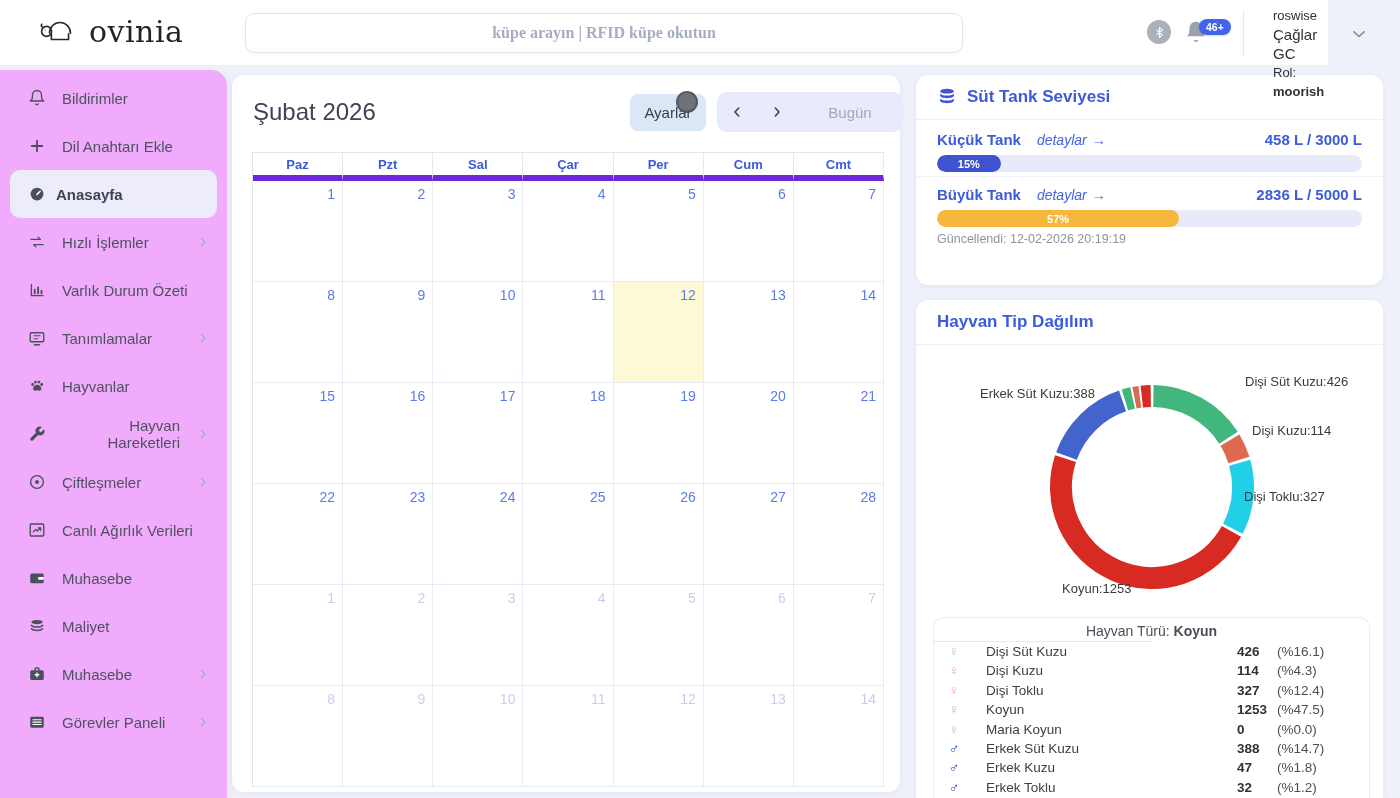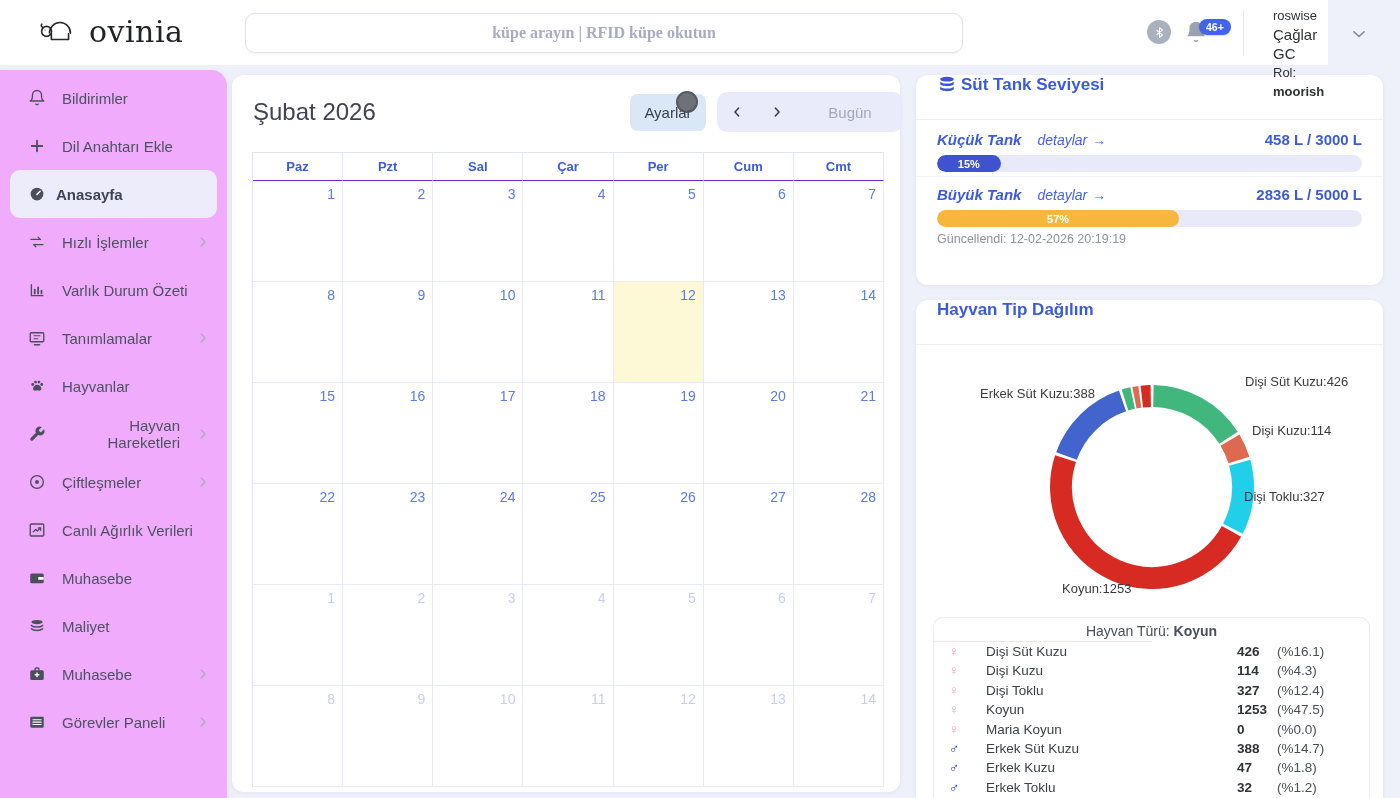--- a/index.html
+++ b/index.html
@@ -33,38 +33,38 @@
 
   
   .cal-card { position:absolute; left:232px; top:75px; width:668px; height:717px; background:#fff; border-radius:12px; box-shadow:0 1px 5px rgba(40,50,90,.06); z-index:3; }
   .cal-title { position:absolute; left:21px; top:23px; font-size:24px; color:#3f4353; }
   .btn-ayarlar { position:absolute; left:398px; top:19px; width:76px; height:37px; background:#d9e7f7; border:none; border-radius:8px; font-size:15px; color:#3b4049; font-family:inherit; cursor:pointer; }
   .cal-nav { position:absolute; left:485px; top:17px; width:186px; height:40px; background:#e9ebfa; border-radius:10px; display:flex; align-items:center; overflow:hidden; }
   .nav-btn { width:40px; height:100%; display:flex; align-items:center; justify-content:center; color:#3c4048; cursor:pointer; background:none; border:none; }
   .btn-today { flex:1; height:100%; border:none; background:none; color:#a2a8bc; font-size:15px; font-family:inherit; }
   .cal-table { position:absolute; left:20px; top:77px; width:632px; border-top:1px solid #e2e5f0; border-left:1px solid #e2e5f0; }
   .cal-hrow { display:flex; height:28px; }
-  .cal-hcell { flex:1; border-right:1px solid #e6e8f3; border-bottom:1px solid #6d28d9; display:flex; align-items:center; justify-content:center; font-size:13px; font-weight:bold; color:#3b5bdb; }
+  .cal-hcell { flex:1; border-right:1px solid #e6e8f3; border-bottom:6px solid #6d28d9; display:flex; align-items:center; justify-content:center; font-size:13px; font-weight:bold; color:#3b5bdb; }
   .cal-row { display:flex; height:101px; }
   .cal-cell { flex:1; border-right:1px solid #e9ebf4; border-bottom:1px solid #e9ebf4; text-align:right; padding:5px 7px; font-size:14px; color:#5b7be8; cursor:pointer; }
   .cal-cell.muted { color:#c7cfee; }
   .cal-cell.today { background:#fdf9d7; }
 
   
   .card { position:absolute; background:#fff; border-radius:12px; box-shadow:0 1px 5px rgba(40,50,90,.06); z-index:3; }
   .tank-card { left:916px; top:75px; width:467px; height:210px; }
   .dist-card { left:916px; top:300px; width:467px; height:498px; border-radius:12px 12px 0 0; overflow:hidden; }
-  .card-head { height:45px; border-bottom:1px solid #eef0f6; display:flex; align-items:flex-start; gap:4px; padding:0 21px; }
+  .card-head { height:45px; border-bottom:1px solid #eef0f6; display:flex; align-items:center; gap:10px; padding:0 21px; }
   .card-title { color:#3b5bdb; font-weight:bold; font-size:17px; }
   .db-ic { width:20px; height:20px; color:#4053d0; }
 
   .tank { padding:11px 21px 0 21px; }
   .tank + .tank { margin-top:4px; border-top:1px solid #f2f3f8; padding-top:9px; }
   .tank-top { display:flex; align-items:center; gap:16px; }
-  .tank-name { color:#3b5bdb; font-weight:bold; font-size:15px;font-style:italic; }
+  .tank-name { color:#3b5bdb; font-weight:bold; font-size:15px; }
   .tank-link { color:#4263eb; font-style:italic; font-size:14px; cursor:pointer; display:flex; gap:5px; align-items:center; }
   .tank-val { margin-left:auto; color:#3b5bdb; font-weight:bold; font-size:15px; }
   .bar-track { margin-top:7px; height:17px; border-radius:9px; background:#e8eafa; overflow:hidden; }
   .bar-fill { height:100%; border-radius:9px; color:#fff; font-size:11px; font-weight:bold; display:flex; align-items:center; justify-content:center; }
   .tank-upd { margin-top:5px; font-size:12.5px; color:#8e93a3; }
 
   .chart-wrap { position:absolute; left:0; top:46px; width:467px; height:268px; }
   .donut-label { position:absolute; font-size:13px; color:#3a3a3a; white-space:nowrap; }
 
   .ht-card { position:absolute; left:17px; top:317px; width:437px; height:181px; border:1px solid #ececf4; border-bottom:none; border-radius:10px 10px 0 0; background:#fff; overflow:hidden; }

